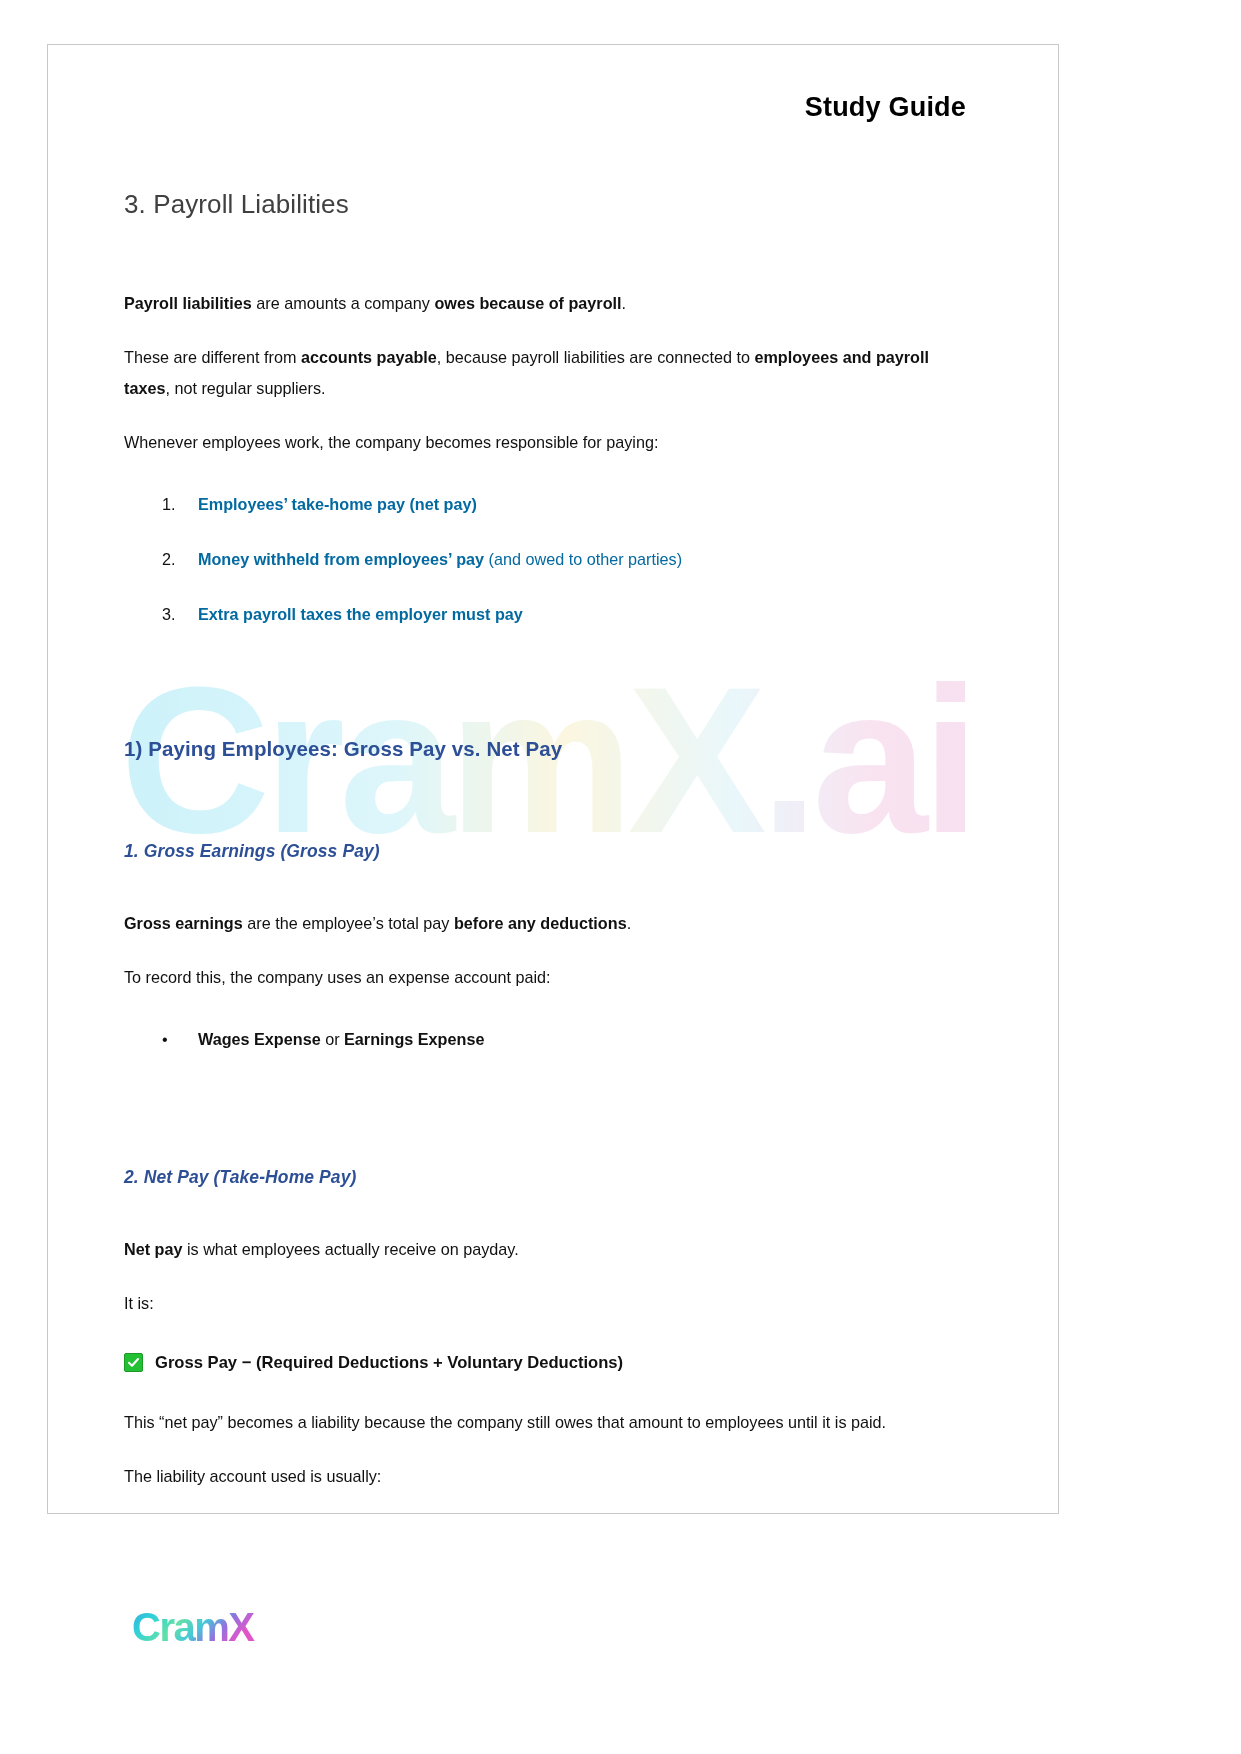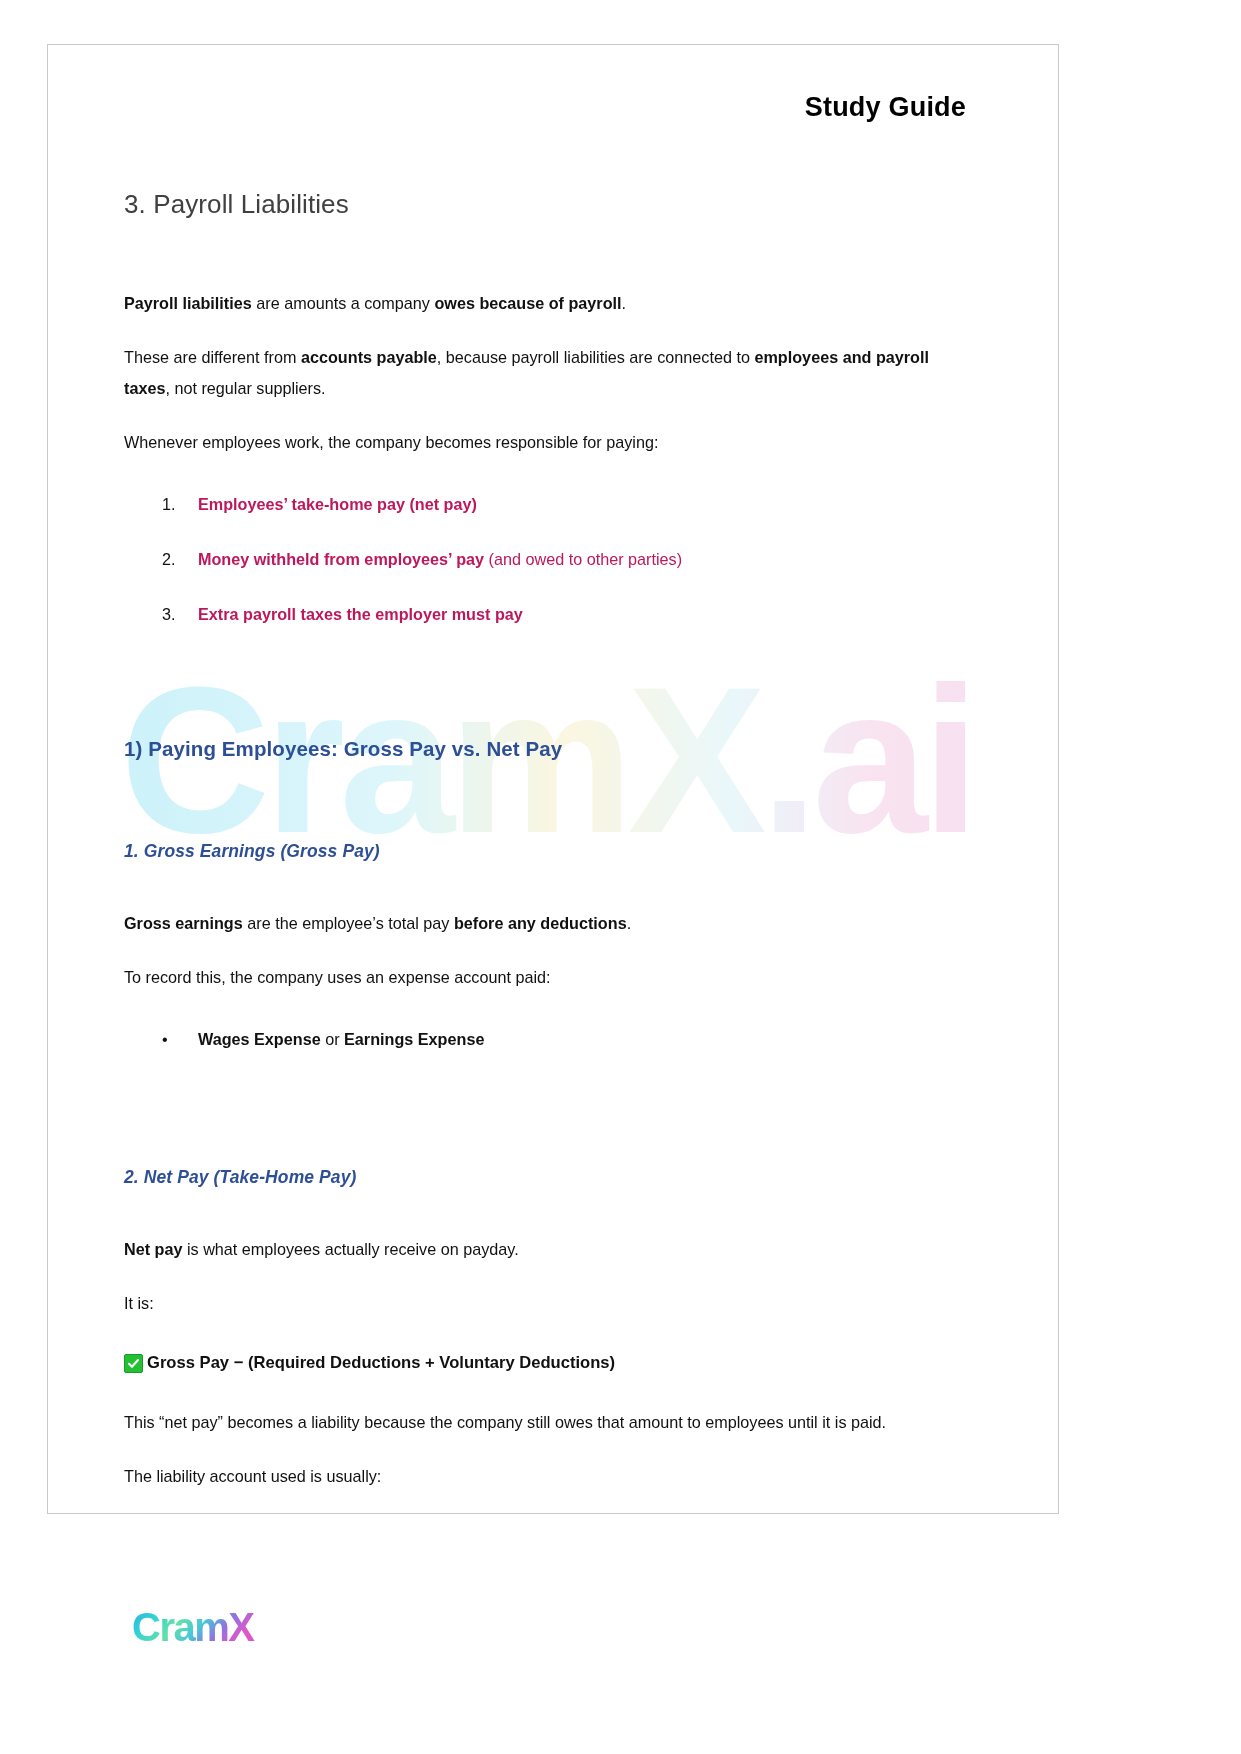--- a/index.html
+++ b/index.html
@@ -90,21 +90,21 @@
     margin: 0;
     padding: 0 0 0 74px;
     list-style: none;
     counter-reset: numitem;
   }
   ol.numlist li {
     counter-increment: numitem;
     position: relative;
     font-size: 16.2px;
     line-height: 1.6;
-    color: #be185d;
+    color: #0369a1;
     margin: 0 0 29px 0;
   }
   ol.numlist li::before {
     content: counter(numitem) ".";
     position: absolute;
     left: -36px;
     width: 26px;
     text-align: left;
     font-weight: normal;
     color: #111111;
@@ -122,22 +122,22 @@
     margin: 0;
   }
   ul.bullist li::before {
     content: "\2022";
     position: absolute;
     left: -36px;
     color: #111111;
   }
   .formula-line {
     display: flex;
-    align-items: flex-end;
-    gap: 4px;
+    align-items: flex-start;
+    gap: 12px;
     font-size: 16.6px;
     font-weight: bold;
     color: #111111;
     position: relative;
     z-index: 3;
   }
   .check-box {
     width: 19px; height: 19px;
     background: #22c032;
     border: 1.5px solid #1a9a27;

